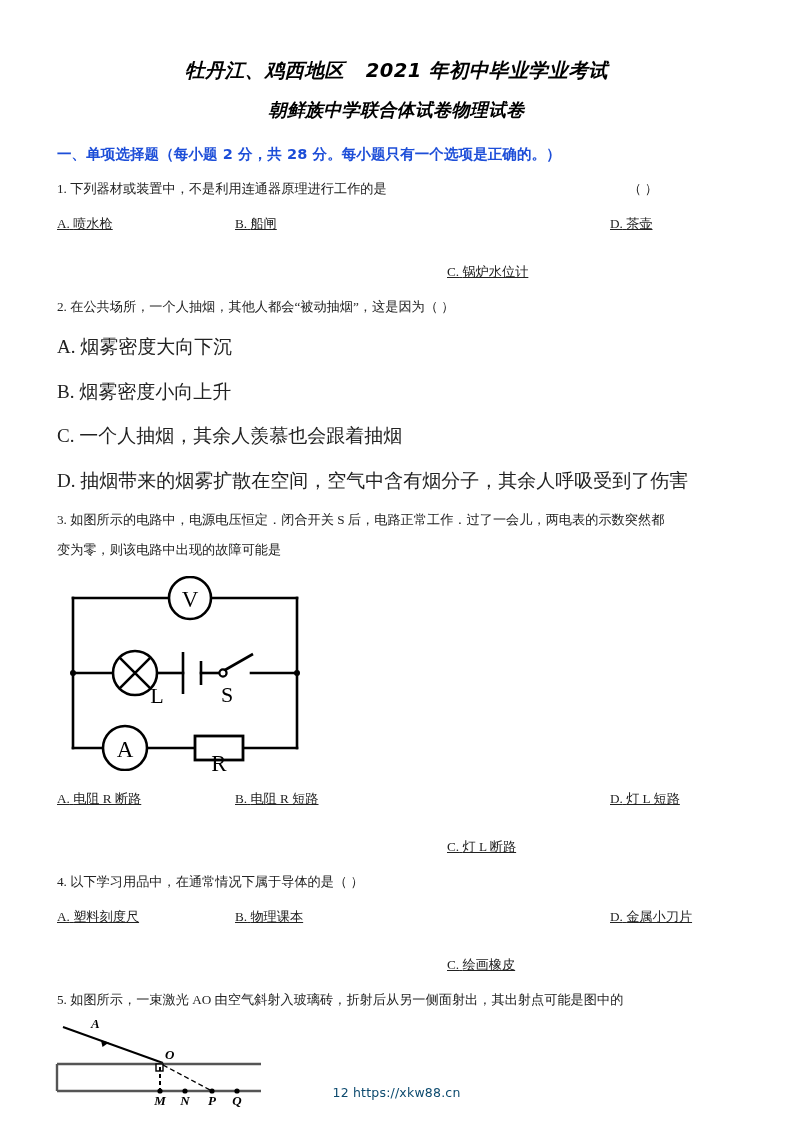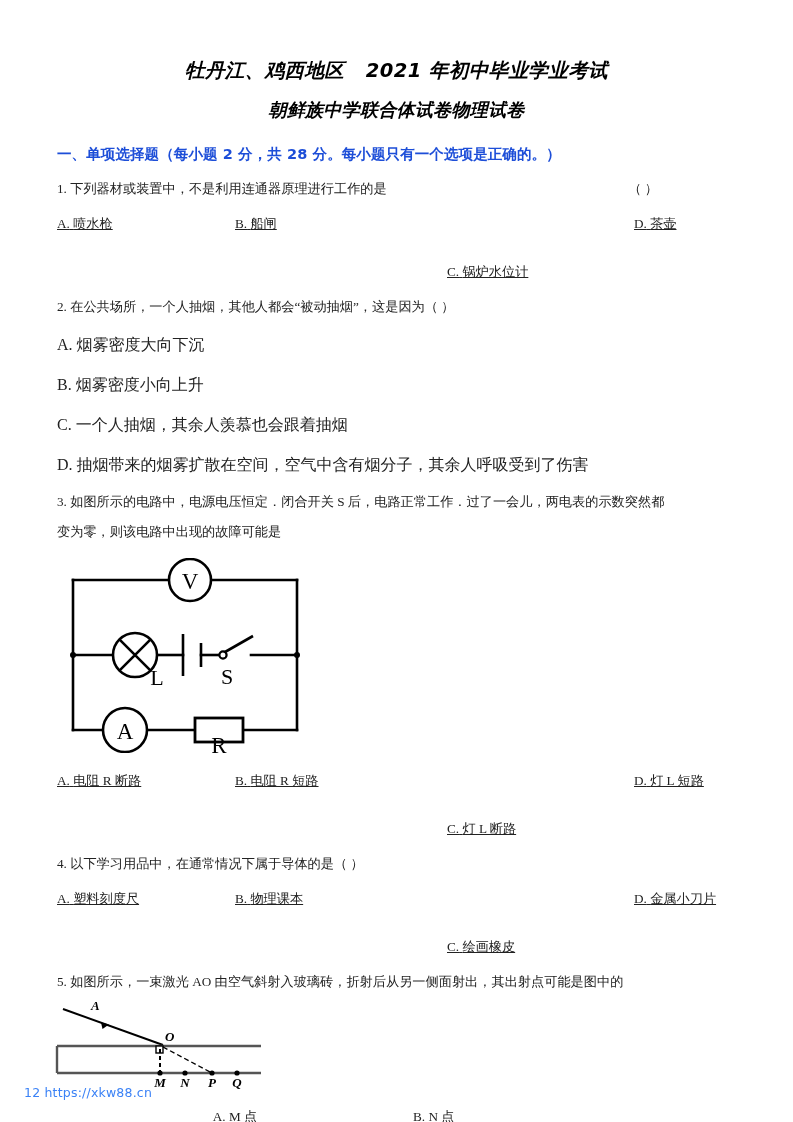--- a/index.html
+++ b/index.html
@@ -70,40 +70,40 @@
     font-size: 13.2px;
     line-height: 1.5;
     color: #222;
     text-decoration: underline;
   }
   .opt-row.tight { margin-top: 14px; }
   .opt-row > .opt { flex: 0 0 auto; }
   .opt-c4-a { width: 178px; }
   .opt-c4-b { width: 212px; }
   .opt-c4-c { width: 163px; margin-top: 48px; }
-  .opt-c4-d { width: auto; margin-left: 24px; }
+  .opt-c4-d { width: auto; }
   .opt-c2-a { width: 356px; text-align: center; }
   .opt-stack {
-    font-size: 16px;
+    font-size: 19px;
     line-height: 1.5;
     margin-top: 16px;
     color: #222;
   }
   .fig-circuit { margin-top: 16px; margin-left: 8px; }
   .fig-refraction { margin-top: 4px; margin-left: -6px; }
   .footer {
     position: absolute;
     left: 0;
     right: 0;
     bottom: 22px;
+    text-align: center;
     font-family: "DejaVu Sans", sans-serif;
     font-size: 12.5px;
-    color: #3b82f6;
+    color: #0c4a6e;
     letter-spacing: 0.2px;
-    padding-left: 24px;
   }
   svg text { font-family: "Liberation Serif", serif; }
 </style>
 </head>
 <body>
 
 <div class="page">
 
   <div class="title-block">
     <div class="title-line-1">牡丹江、鸡西地区   2021 年初中毕业学业考试</div>

